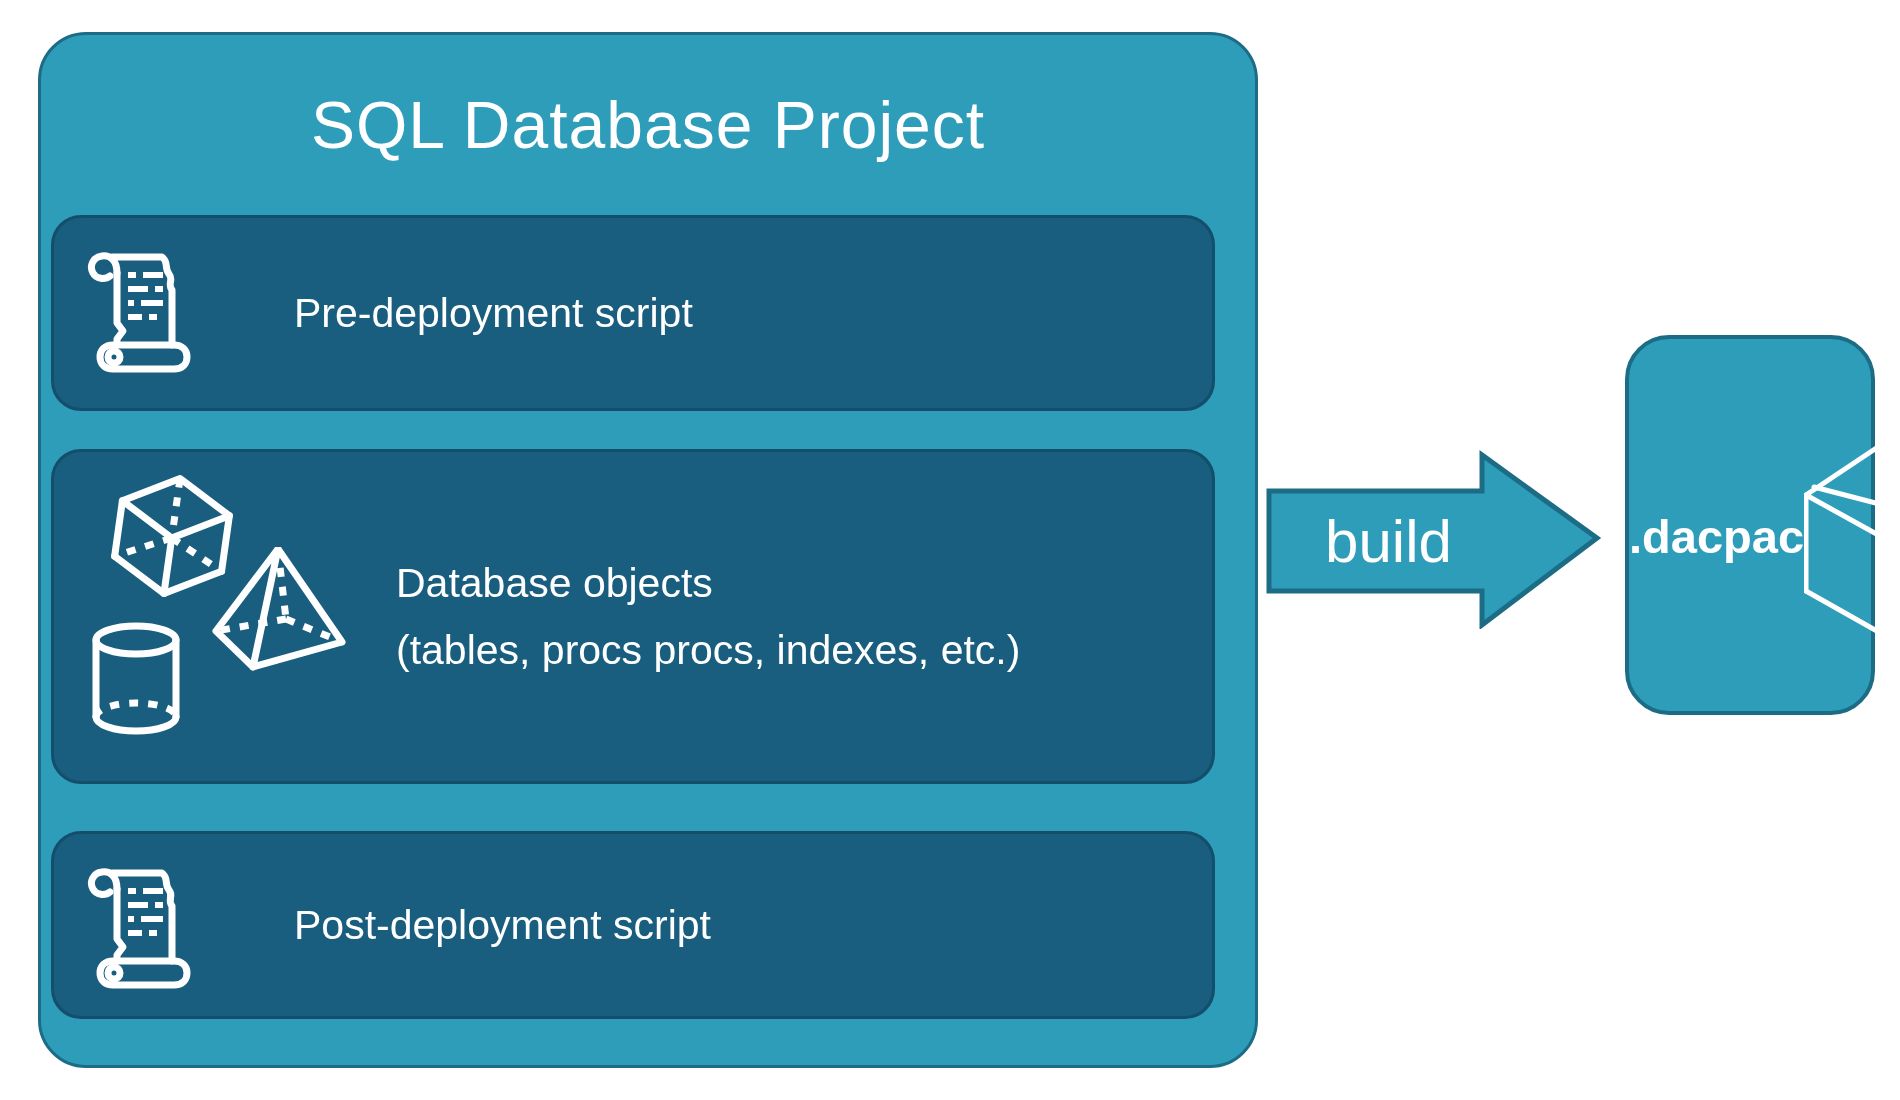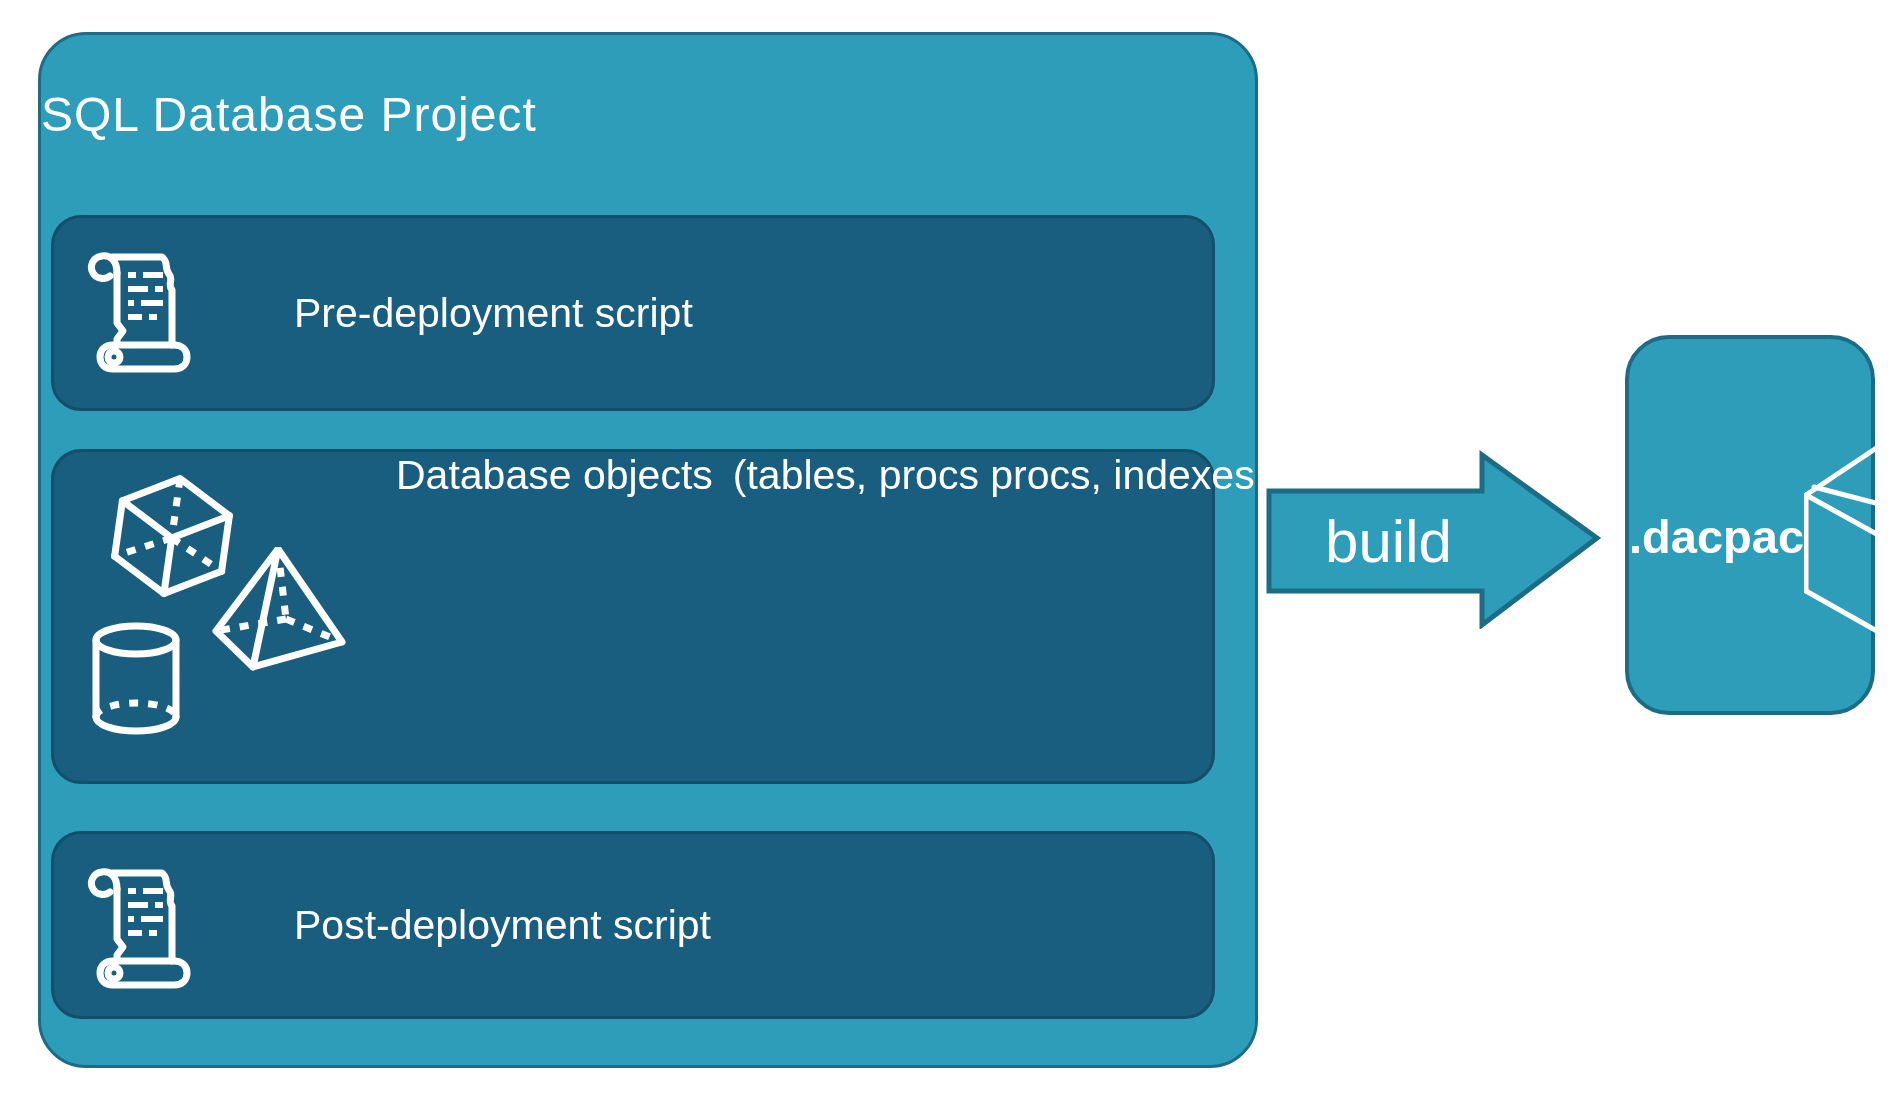--- a/index.html
+++ b/index.html
@@ -7,38 +7,38 @@
     position:relative;width:1900px;height:1100px;overflow:hidden;
     background:#ffffff;color:#ffffff;
     font-family:"Liberation Sans", sans-serif;
   }
   .project-box{
     position:absolute;left:38px;top:32px;width:1220px;height:1036px;
     box-sizing:border-box;background:var(--teal);
     border:3px solid var(--teal-border);border-radius:48px;
   }
   .project-title{
-    position:absolute;left:0;top:52px;width:100%;text-align:left;
-    font-size:48px;font-weight:400;color:var(--text);letter-spacing:1px;
+    position:absolute;left:0;top:52px;width:100%;text-align:center;
+    font-size:66px;font-weight:400;color:var(--text);letter-spacing:1px;
   }
   .panel{
     position:absolute;left:10px;width:1164px;box-sizing:border-box;
     background:var(--panel);border:3px solid var(--panel-border);
     border-radius:30px;
   }
   .panel-pre{top:180px;height:196px;}
   .panel-objects{top:414px;height:335px;}
   .panel-post{top:796px;height:188px;padding-left:48px;}
   .panel-label{
     position:absolute;left:240px;top:0;height:100%;display:flex;align-items:center;
     font-size:41px;font-weight:400;color:var(--text);white-space:nowrap;
   }
   .objects-text{
     position:absolute;left:342px;top:0;height:100%;display:flex;
-    justify-content:center;gap:20px;
+    flex-direction:column;justify-content:center;gap:20px;
     font-size:41px;color:var(--text);white-space:nowrap;
   }
   .icon{position:absolute;display:block;line-height:0;color:var(--text);}
   .icon svg{display:block;}
   .icon-scroll{left:32px;top:33px;width:105px;height:122px;}
   .icon-cube{left:58px;top:20px;width:120px;height:128px;transform:rotate(8deg);}
   .icon-pyramid{left:155px;top:95px;width:140px;height:126px;}
   .icon-cylinder{left:34px;top:170px;width:96px;height:114px;}
   .stroke{fill:none;stroke:currentColor;stroke-width:7;stroke-linecap:round;stroke-linejoin:round;}
   .stroke-thin{fill:none;stroke:currentColor;stroke-width:6;stroke-linecap:butt;}

